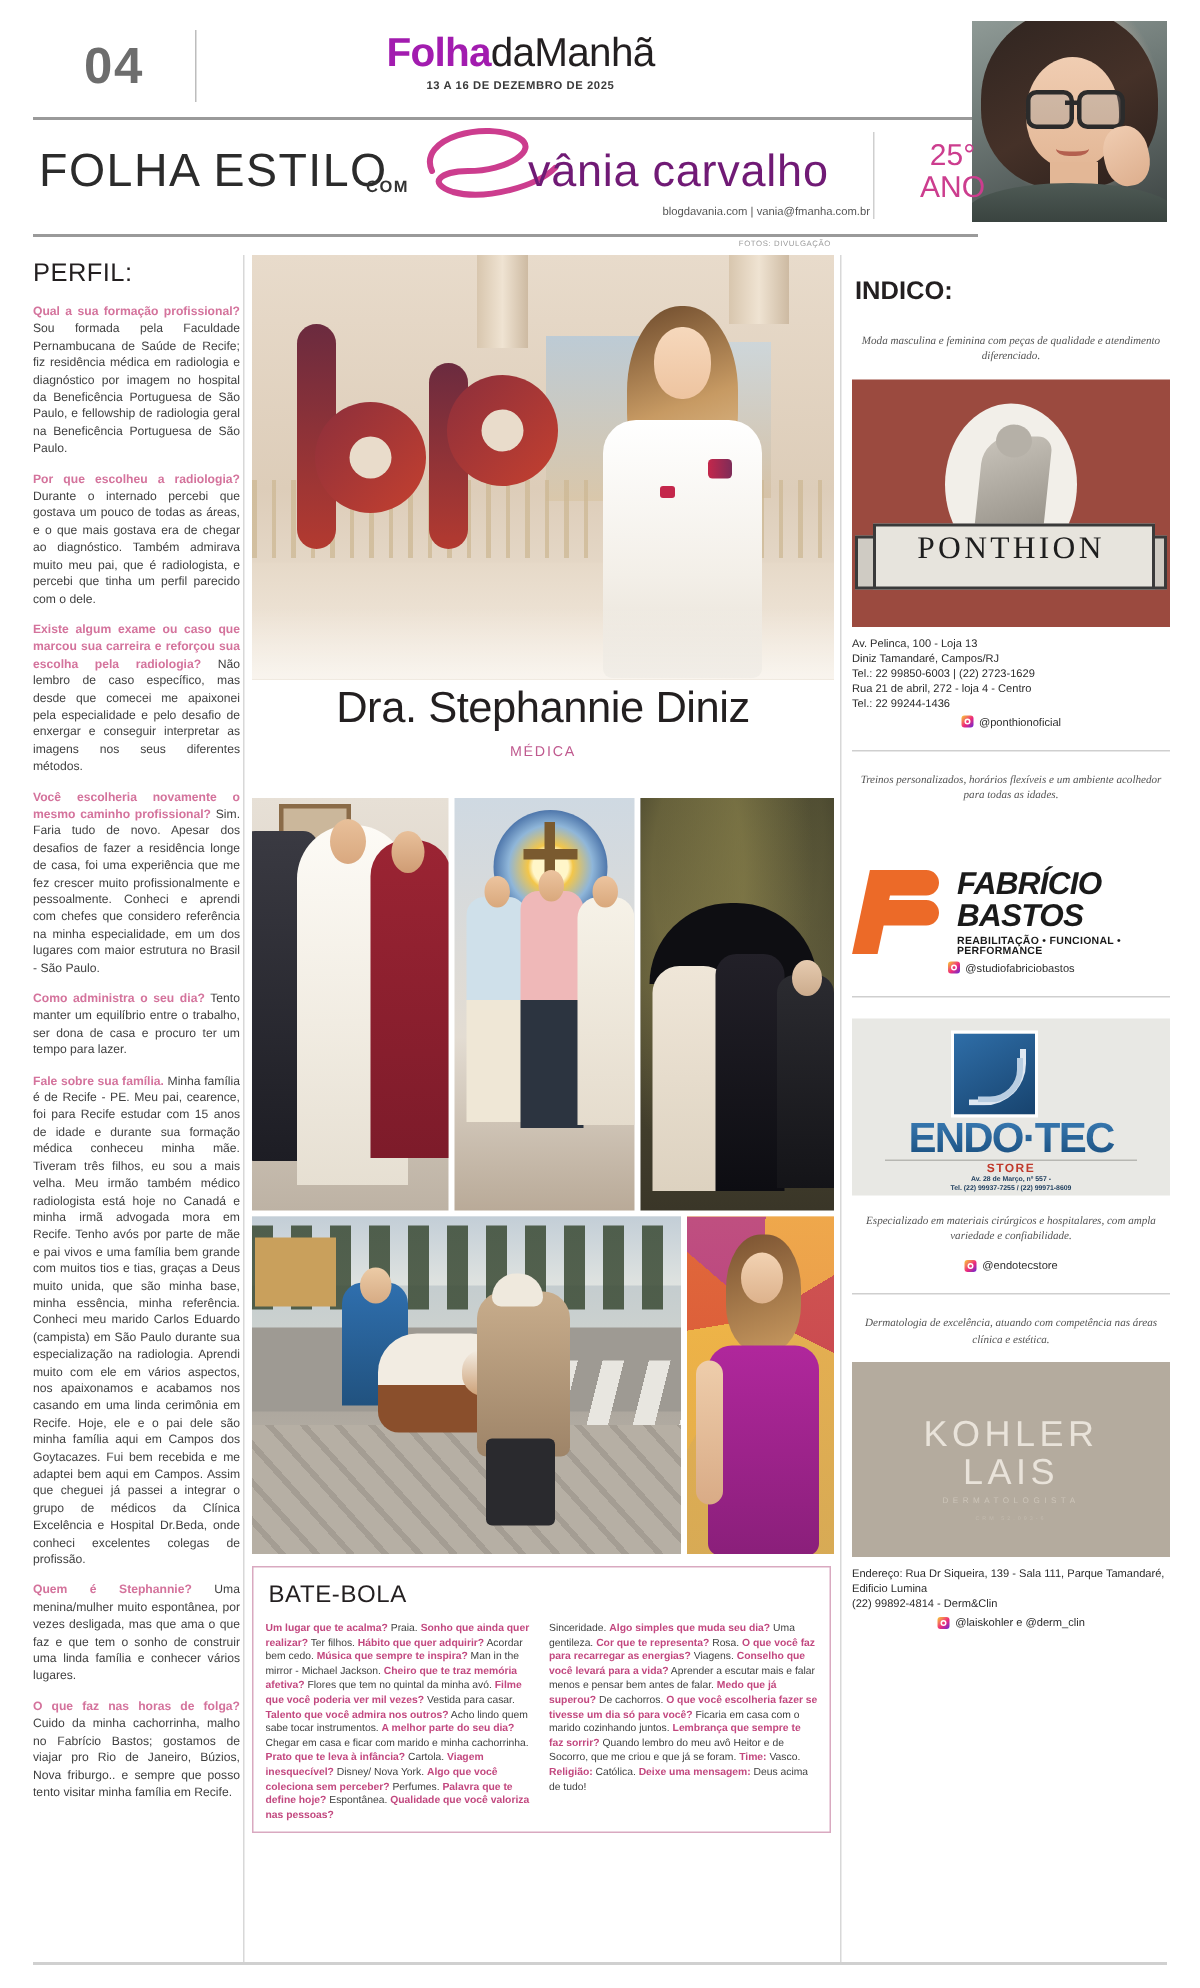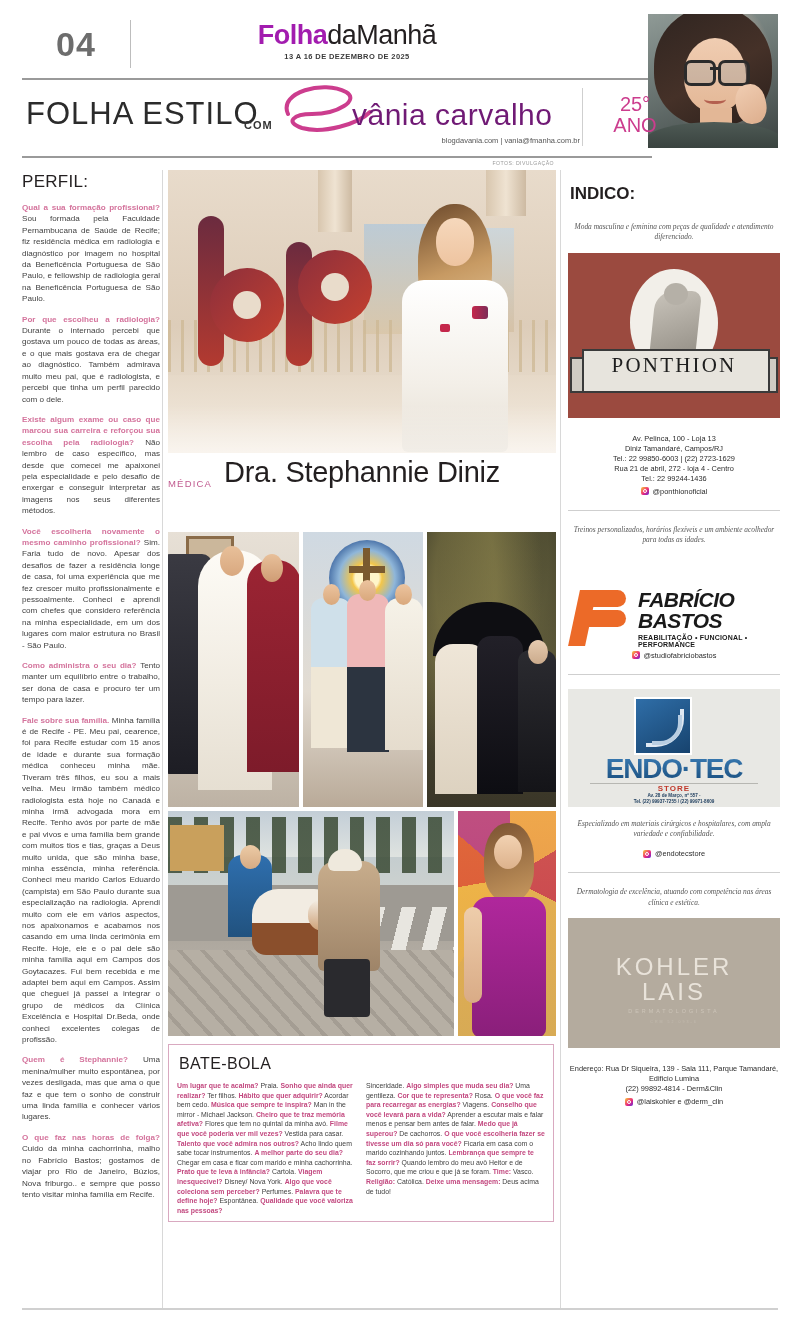--- a/index.html
+++ b/index.html
@@ -107,21 +107,21 @@
   .per-coat{position:absolute;left:6px;top:76px;width:106px;height:172px;border-radius:22px 22px 6px 6px;
       background:linear-gradient(180deg,#ffffff 0%,#f3efe8 60%,#e7e0d5 100%);}
   .per-logo{position:absolute;left:76px;top:102px;width:16px;height:13px;border-radius:3px;
       background:linear-gradient(90deg,#c4274b,#7d2c58);}
   .per-logo2{position:absolute;left:44px;top:120px;width:10px;height:8px;border-radius:2px;background:#c4274b;}
   .mp-refl{position:absolute;left:0;bottom:0;width:100%;height:48px;
       background:linear-gradient(180deg,rgba(255,255,255,0) 0%,rgba(255,255,255,.45) 100%);}
 
   .docname{position:absolute;left:0;top:296px;width:388px;text-align:center;
       font-size:29px;font-weight:400;letter-spacing:-0.3px;color:#231f20;}
-  .docrole{position:absolute;left:0;top:318px;width:388px;text-align:left;
+  .docrole{position:absolute;left:0;top:336px;width:388px;text-align:center;
       font-size:9.5px;letter-spacing:1.2px;color:#c05a8f;}
 
   
   .grid1{position:absolute;left:0;top:372px;width:388px;height:275px;display:flex;gap:4px;}
   .g1a{width:131px;} .g1b{width:120px;} .g1c{flex:1;}
   .grid2{position:absolute;left:0;top:651px;width:388px;height:225px;display:flex;gap:4px;}
   .g2a{flex:1;} .g2b{width:98px;}
   .ph{position:relative;overflow:hidden;background:#cfc9c2;}
 
   
@@ -212,21 +212,21 @@
   .bb-title{font-size:16px;letter-spacing:.4px;color:#231f20;margin:2px 0 8px 2px;}
   .bb-cols{display:flex;gap:10px;}
   .bb-col{flex:1;font-size:6.9px;line-height:9.6px;color:#3f3f3f;text-align:left;}
   .bb-col b{color:#c2487f;font-weight:bold;}
 
   
   .ind-title{font-size:17px;color:#231f20;margin:12px 0 18px 2px;}
   .ad-desc{font-size:7.4px;line-height:10.4px;font-style:italic;color:#555;text-align:center;
       font-family:"Liberation Serif", serif;margin:0 0 10px 0;}
   .ad-box{width:212px;box-sizing:border-box;}
-  .ad-info{font-size:7.4px;line-height:10px;color:#2b2b2b;text-align:center;margin-top:16px;}
+  .ad-info{font-size:7.4px;line-height:10px;color:#2b2b2b;text-align:left;margin-top:6px;}
   .ig-line{display:flex;align-items:center;justify-content:center;gap:4px;font-size:7.4px;color:#2b2b2b;margin-top:3px;}
   .ig{width:8px;height:8px;border-radius:2px;
       background:linear-gradient(135deg,#f9ce34,#ee2a7b 55%,#6228d7);position:relative;display:inline-block;}
   .ig::after{content:"";position:absolute;left:2px;top:2px;width:4px;height:4px;border:1px solid #fff;border-radius:50%;box-sizing:border-box;}
   .ad-sep{width:212px;height:1px;background:#cfcfcf;margin:14px 0;}
 
   
   .ponthion{width:212px;height:165px;background:#9b4a3f;position:relative;overflow:hidden;}
   .pt-oval{position:absolute;left:62px;top:16px;width:88px;height:108px;border-radius:50%;
       background:#f2efe9;}

